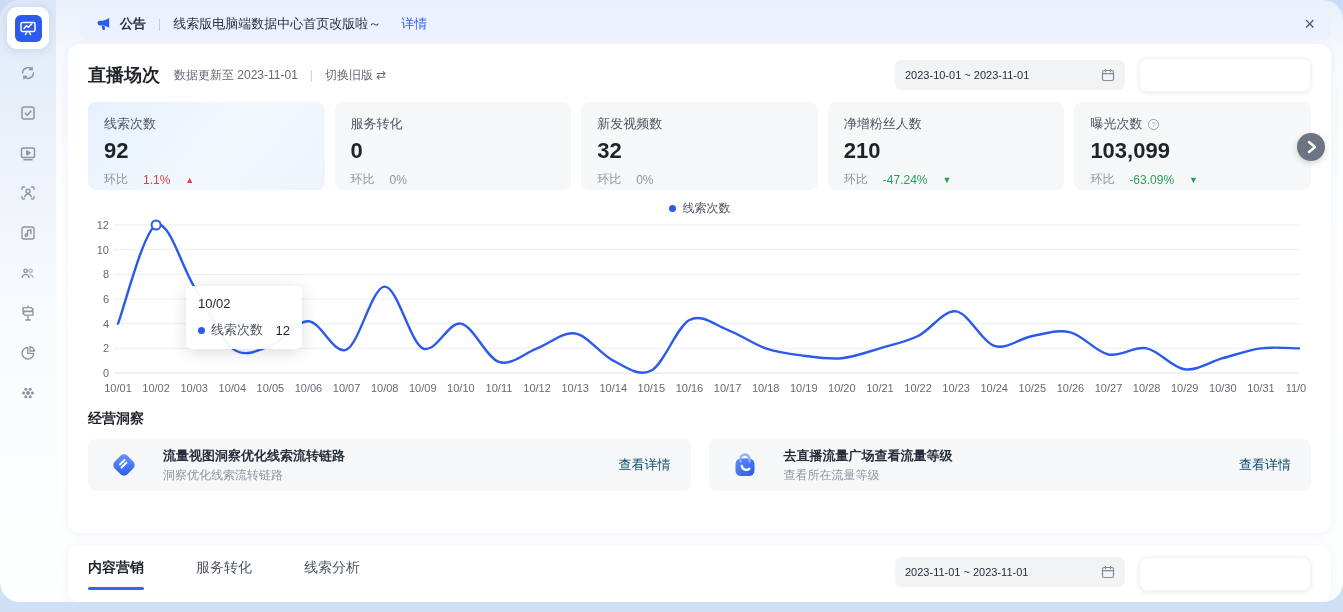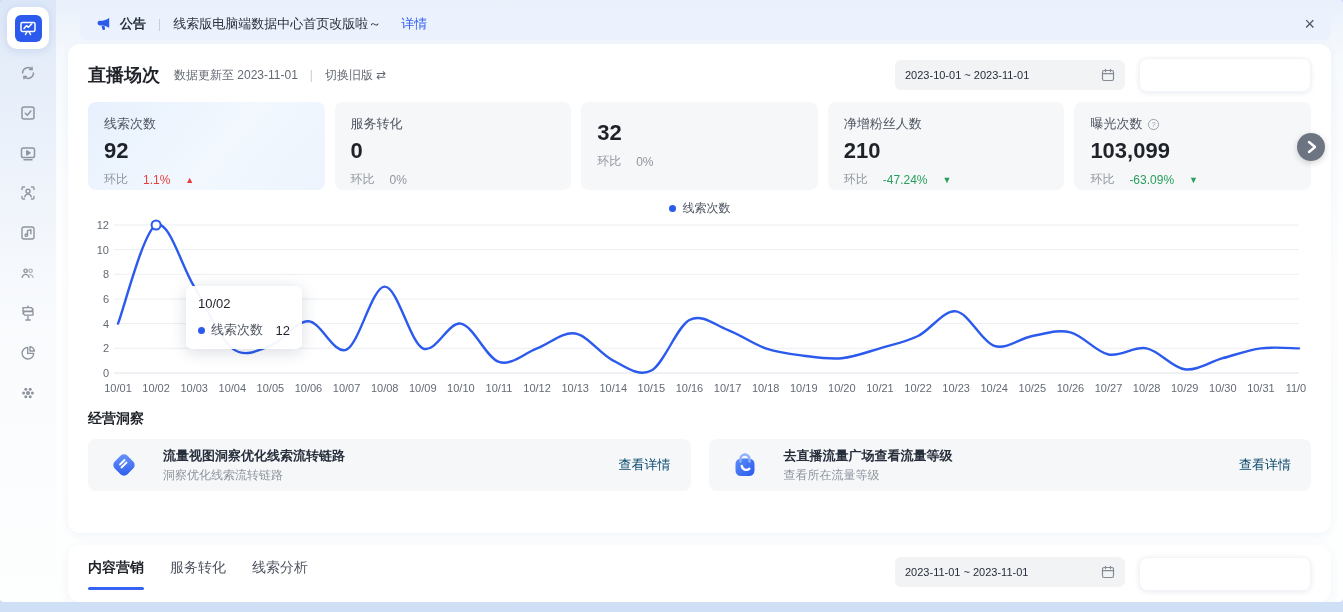--- a/index.html
+++ b/index.html
@@ -4,21 +4,21 @@
 <style>
   * { margin:0; padding:0; box-sizing:border-box; }
   html,body { width:1343px; height:612px; }
   body {
     position:relative; overflow:hidden;
     font-family:"Liberation Sans","DejaVu Sans",sans-serif;
     background:linear-gradient(180deg,#c9dbf6 0%,#d4e2f7 50%,#cfdff5 100%);
   }
   .app {
     position:absolute; left:0; top:0; right:0; bottom:10px;
-    border-radius:4px; overflow:hidden;
+    border-radius:20px; overflow:hidden;
     background:linear-gradient(180deg,#e9f0fb 0%,#f7fafd 10%,#ffffff 45%,#fdfefe 100%);
     padding-left:17px;
   }
   
   .sidebar { position:absolute; left:0; top:0; bottom:0; width:56px;
     background:linear-gradient(180deg,rgba(208,222,245,.55),rgba(238,243,250,.35) 55%,rgba(255,255,255,0)); }
   .app-logo { position:absolute; left:7px; top:7px; width:42px; height:42px; background:#fff;
     border-radius:10px; box-shadow:0 2px 8px rgba(50,90,170,.14); display:flex; align-items:center; justify-content:center; }
   .app-logo .logo-box { width:27px; height:27px; background:#2b5aed; border-radius:6px;
     display:flex; align-items:center; justify-content:center; }
@@ -75,21 +75,21 @@
   .ins-row { display:flex; gap:18px; margin-top:11px; }
   .ins-card { flex:1; height:52px; background:#f6f7f9; border-radius:8px; display:flex;
     align-items:center; padding:0 20px; gap:23px; }
   .ins-txt .t { font-size:13px; font-weight:bold; color:#272e3b; }
   .ins-txt .s { font-size:12px; color:#8f959e; margin-top:2px; }
   .ins-link { margin-left:auto; font-size:13px; color:#0c4a6e; cursor:pointer; }
   
   .bottom-card { position:absolute; left:68px; top:545px; width:1263px; height:57px; background:#fff;
     border-radius:12px; box-shadow:0 2px 10px rgba(60,100,180,.07); padding:14px 20px 0;
     display:flex; align-items:flex-start; }
-  .tabs { display:flex; gap:26px; }
+  .tabs { display:flex; gap:52px; }
   .tab { font-size:14px; color:#4e5461; padding-bottom:13px; position:relative; cursor:pointer; }
   .tab.active { color:#1f2329; font-weight:bold; }
   .tab.active::after { content:""; position:absolute; left:0; right:0; bottom:0; height:3px;
     background:#3663f2; border-radius:2px; }
   svg { display:block; }
 </style>
 </head>
 <body>
 
 <div class="app">
@@ -218,20 +218,21 @@
       </div>
       <div class="stat">
         <div class="lbl">服务转化</div>
         <div class="val">0</div>
         <div class="delta">
           <span>环比</span>
           <span class="pct flat">0%</span>
         </div>
       </div>
       <div class="stat">
+        <div class="lbl">新发视频数</div>
         <div class="val">32</div>
         <div class="delta">
           <span>环比</span>
           <span class="pct flat">0%</span>
         </div>
       </div>
       <div class="stat">
         <div class="lbl">净增粉丝人数</div>
         <div class="val">210</div>
         <div class="delta">

